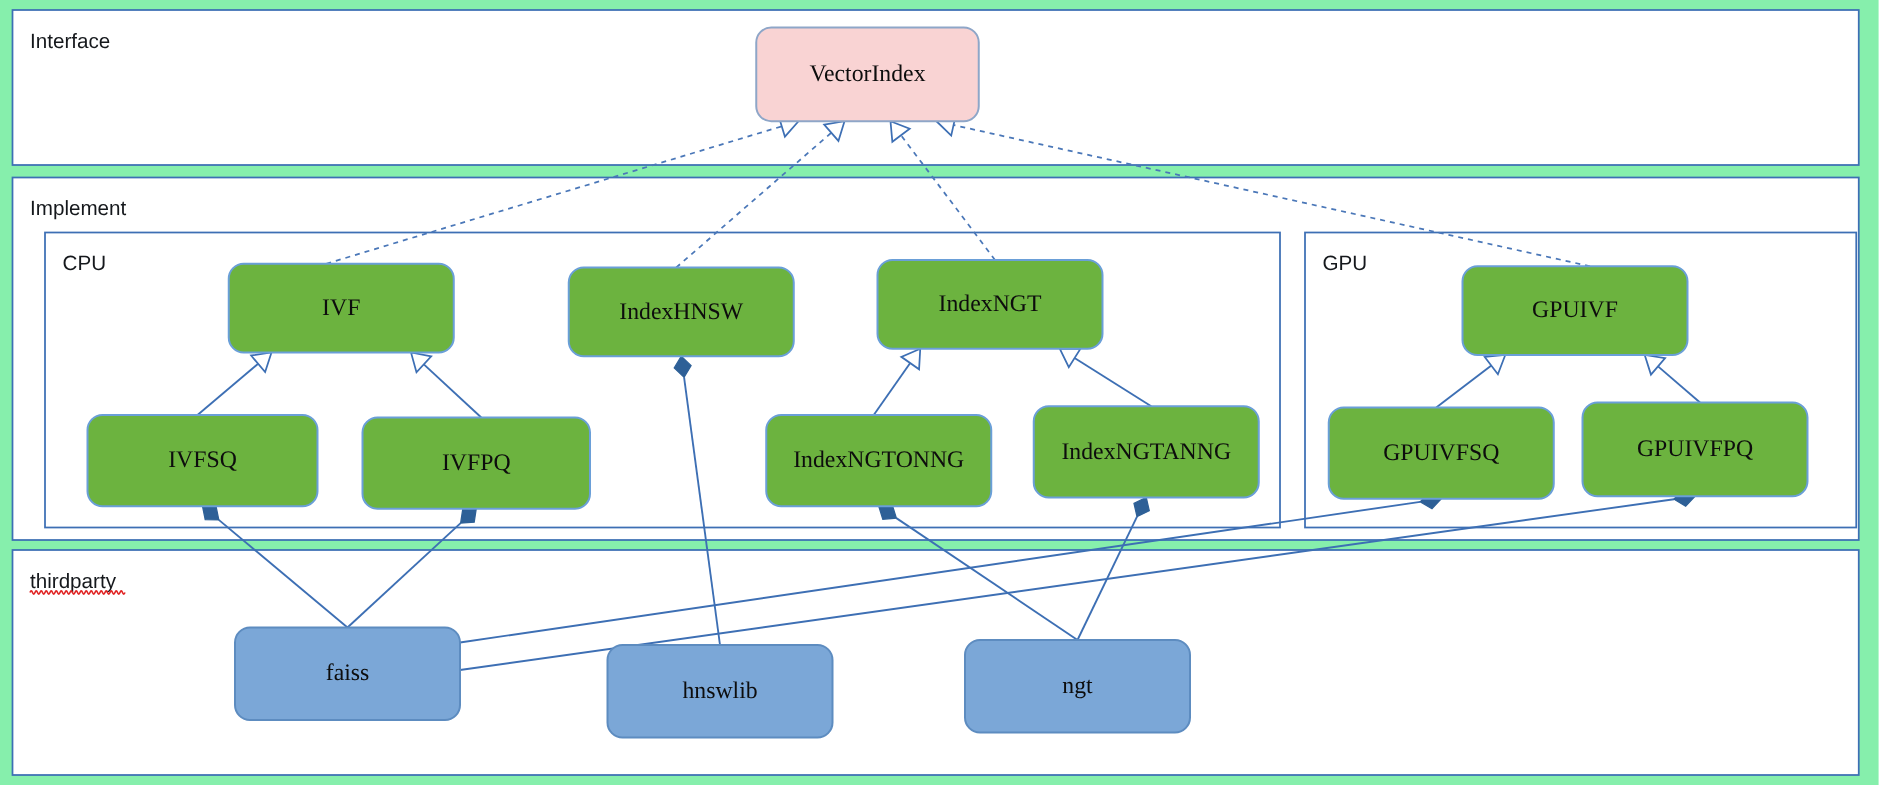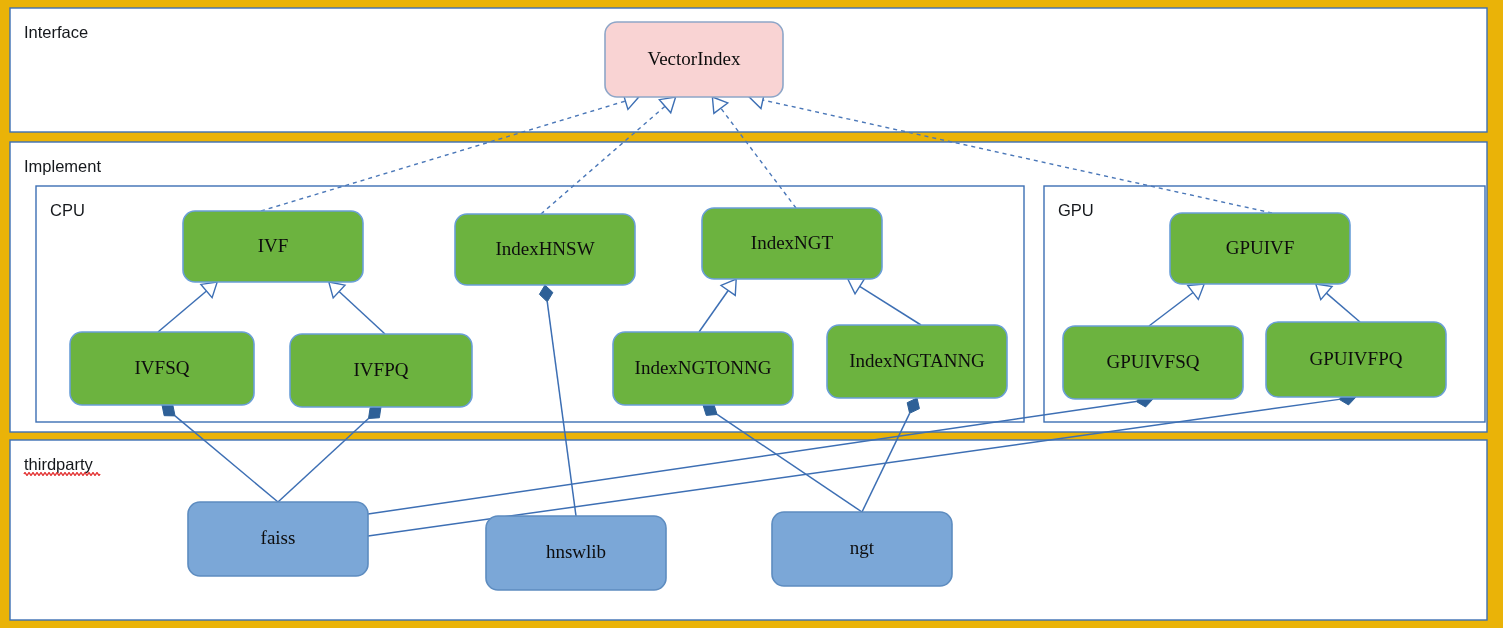--- a/index.html
+++ b/index.html
@@ -7,21 +7,21 @@
     padding: 0;
     background: #ffffff;
   }
   body {
     font-family: "Liberation Sans", sans-serif;
   }
   #diagram-root {
     position: relative;
     width: 1503px;
     height: 628px;
-    background: #eab308;
+    background: #86efac;
     overflow: hidden;
   }
   svg.canvas {
     position: absolute;
     top: 0;
     left: 0;
     width: 1503px;
     height: 628px;
   }
   .group-rect {

